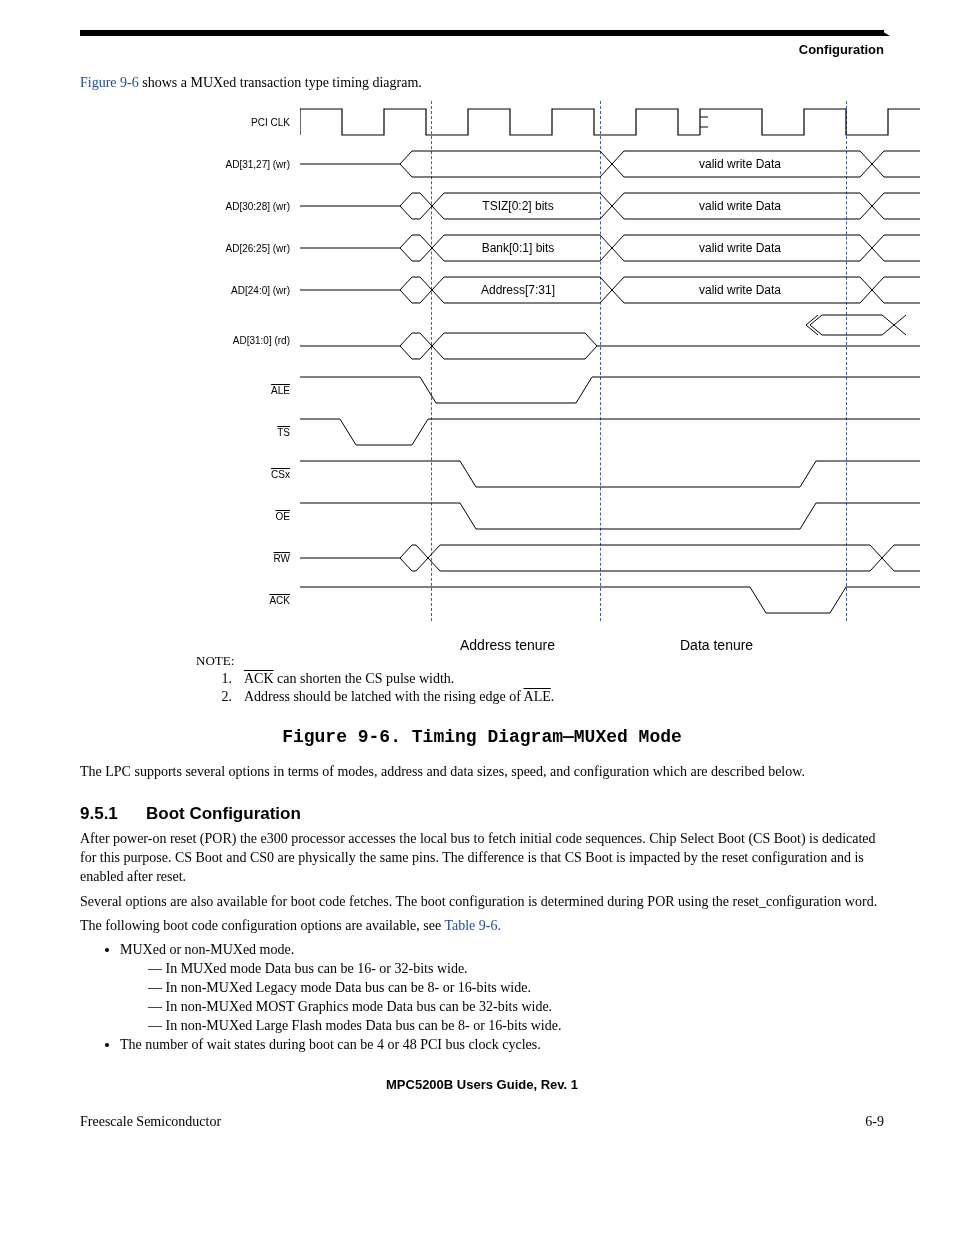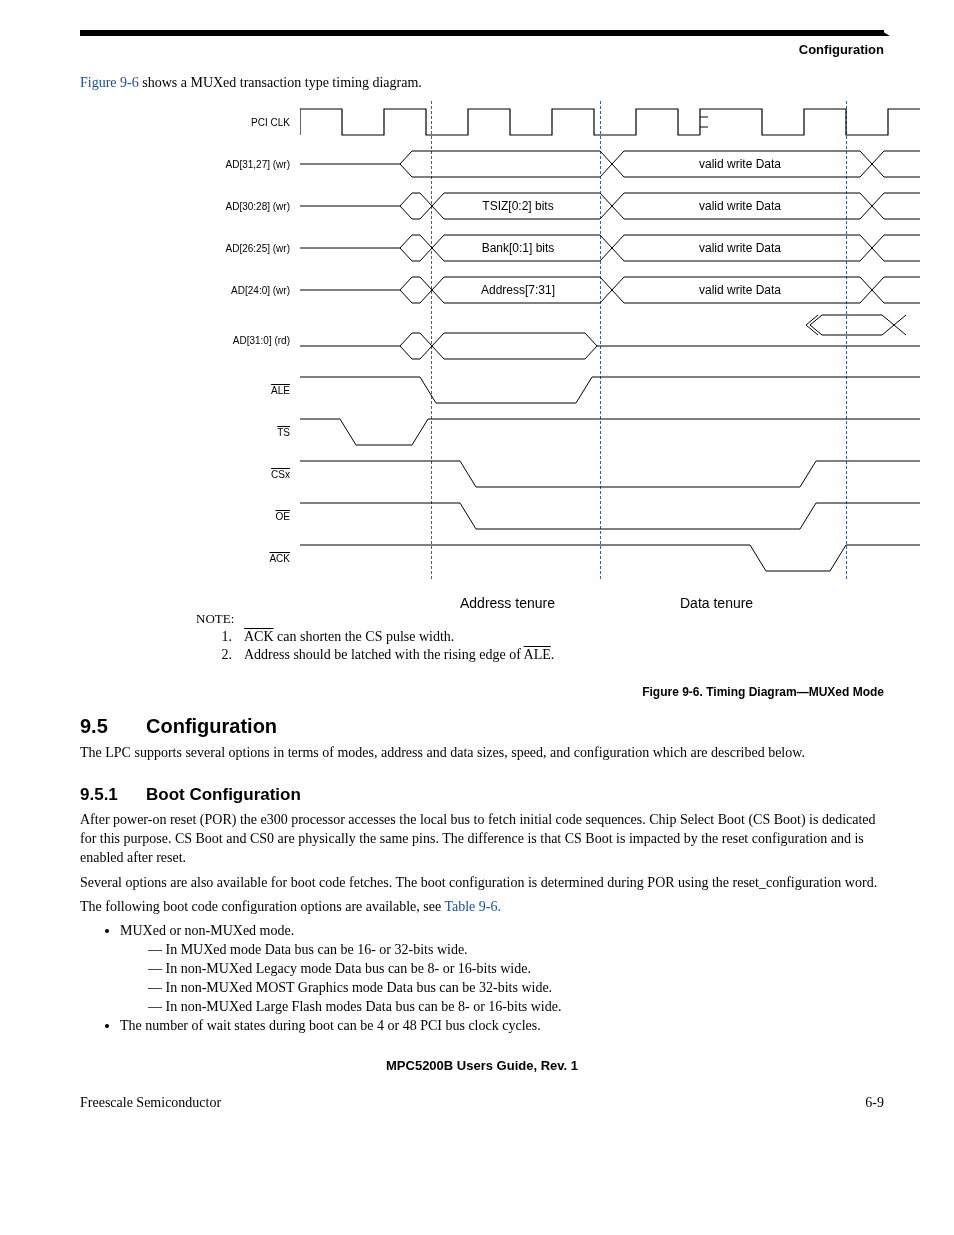--- a/index.html
+++ b/index.html
@@ -82,24 +82,24 @@
   .note-block {
     margin-left: 116px;
     font-family: "Times New Roman", serif;
     font-size: 14px;
     margin-top: 4px;
   }
   .note-title { font-size: 13px; }
   .note-line { display:flex; margin-top:2px; }
   .note-num { width: 36px; text-align:right; padding-right:12px; }
   .fig-cap {
-    text-align: right;
-    font-family: Liberation Sans, sans-serif;
+    text-align: center;
+    font-family: Liberation Mono, monospace;
     font-weight: bold;
-    font-size: 12px;
+    font-size: 18px;
     margin: 22px 0 16px;
   }
   h2.sec {
     font-family: Arial, Helvetica, sans-serif;
     font-weight: bold;
     font-size: 20px;
     margin: 14px 0 6px;
   }
   h2.sec .num { display:inline-block; width:66px; }
   h3.subsec {
@@ -271,20 +271,30 @@
 
     <div class="row">
       <div class="sig-label"><span class="overline">OE</span></div>
       <div class="wave-area">
         <svg viewBox="0 0 620 42">
             <path d="M0 8 L160 8 L176 34 L500 34 L516 8 L620 8" fill="none" stroke="#000"></path>
           </svg>
       </div>
     </div>
 
+    <div class="row">
+      <div class="sig-label"><span class="overline">RW</span></div>
+      <div class="wave-area">
+        <svg viewBox="0 0 620 42">
+          <path d="M0 21 L100 21 L112 8 L116 8 M100 21 L112 34 L116 34" fill="none" stroke="#000"></path>
+          <path d="M116 8 L128 21 L116 34 M128 21 L140 8 L570 8 L582 21 L570 34 L140 34 L128 21" fill="none" stroke="#000"></path>
+          <path d="M582 21 L594 8 L620 8 M582 21 L594 34 L620 34" fill="none" stroke="#000"></path>
+        </svg>
+      </div>
+    </div>
 
     <div class="row">
       <div class="sig-label"><span class="overline">ACK</span></div>
       <div class="wave-area">
         <svg viewBox="0 0 620 42">
             <path d="M0 8 L450 8 L466 34 L530 34 L546 8 L620 8" fill="none" stroke="#000"></path>
           </svg>
       </div>
     </div>
 
@@ -304,23 +314,20 @@
       <div><span class="overline">ACK</span><span> can shorten the CS pulse width.</span></div>
     </div>
     <div class="note-line">
       <div class="note-num">2.</div>
       <div><span>Address should be latched with the rising edge of </span><span class="overline">ALE</span><span>.</span></div>
     </div>
   </div>
 
   <div class="fig-cap">Figure 9-6. Timing Diagram—MUXed Mode</div>
 
-  <h2 class="sec">
-    <span class="num">9.5</span><span>Configuration</span>
-  </h2>
   <p class="body">The LPC supports several options in terms of modes, address and data sizes, speed, and configuration which are described below.</p>
 
   <h3 class="subsec">
     <span class="num">9.5.1</span><span>Boot Configuration</span>
   </h3>
   <p class="body">After power-on reset (POR) the e300 processor accesses the local bus to fetch initial code sequences. Chip Select Boot (CS Boot) is dedicated for this purpose. CS Boot and CS0 are physically the same pins. The difference is that CS Boot is impacted by the reset configuration and is enabled after reset.</p>
   <p class="body">Several options are also available for boot code fetches. The boot configuration is determined during POR using the reset_configuration word.</p>
   <p class="body">
     <span>The following boot code configuration options are available, see </span><span class="xref">Table 9-6.</span>
   </p>

